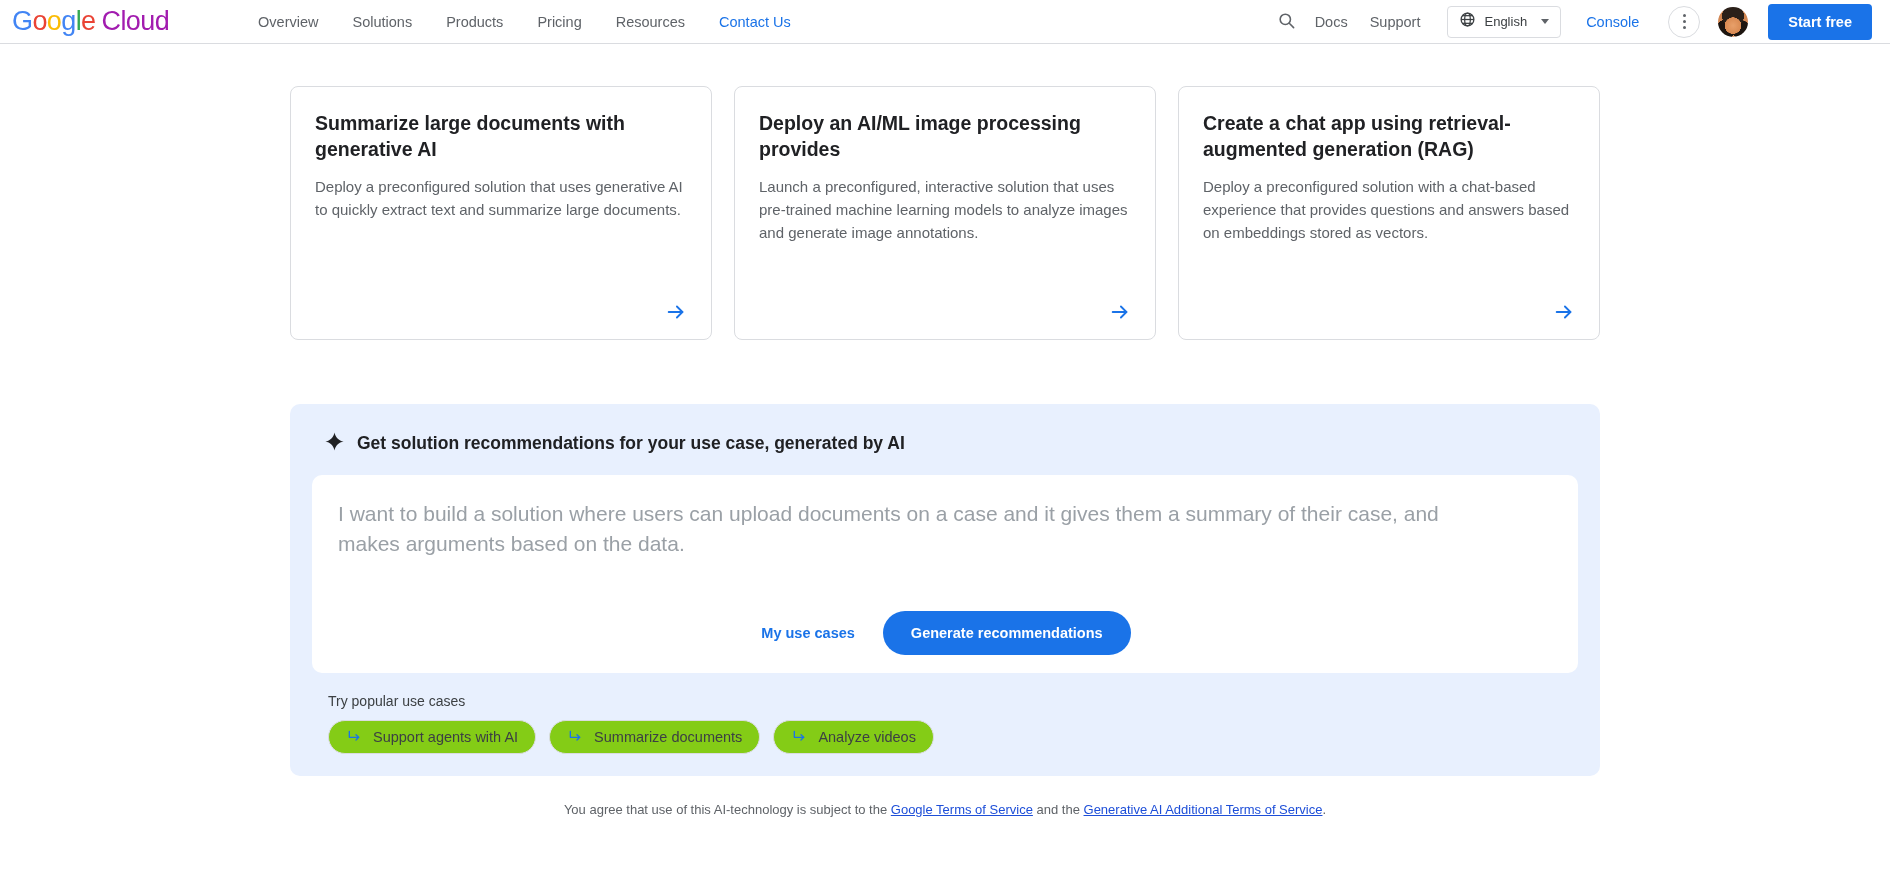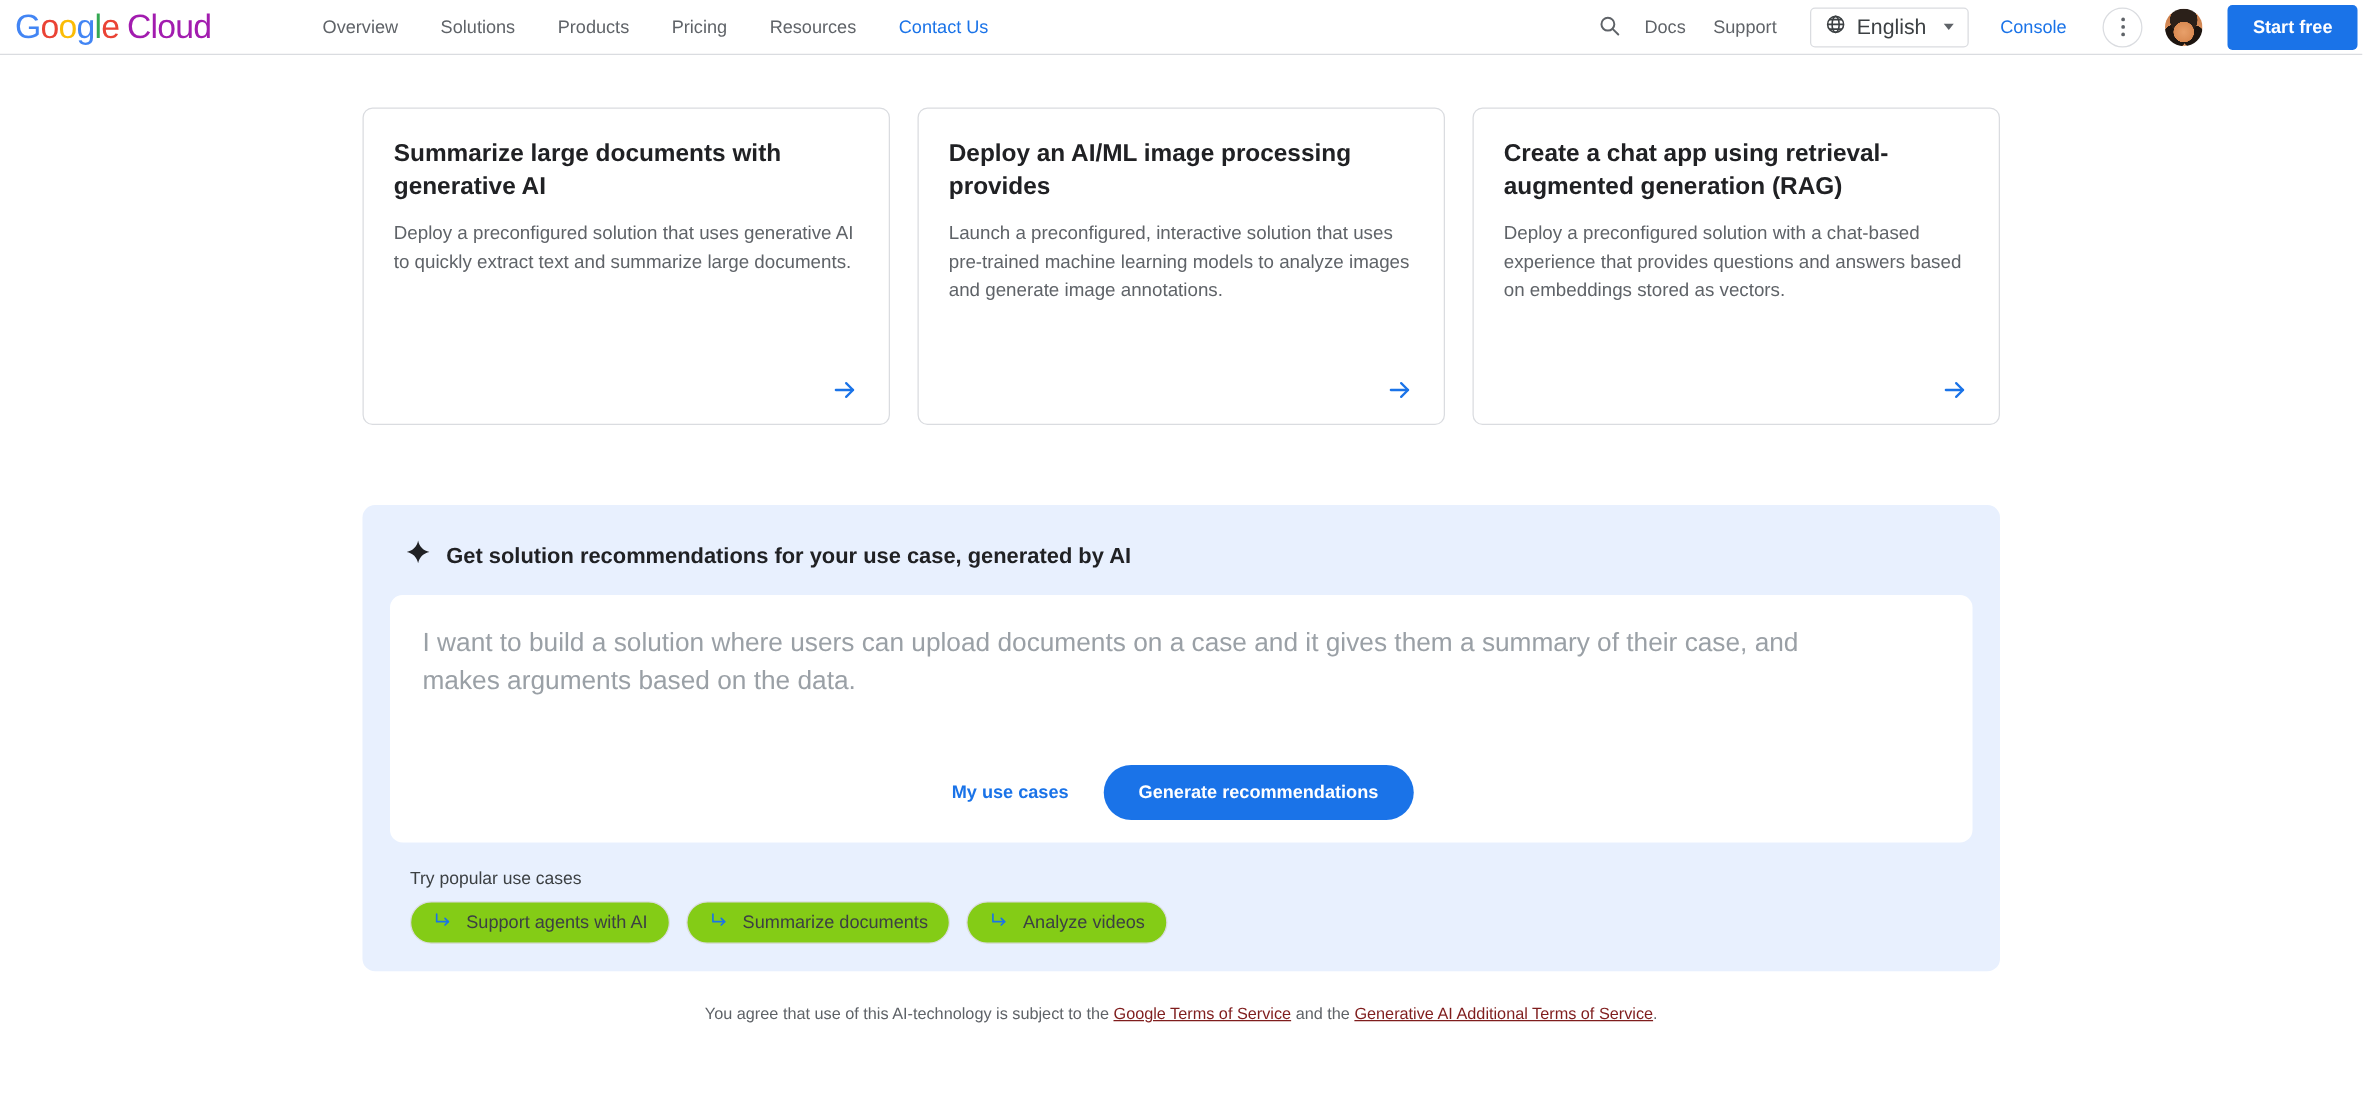--- a/index.html
+++ b/index.html
@@ -45,41 +45,41 @@
     text-decoration: none;
     padding: 0 17px;
     white-space: nowrap;
   }
   .nav a.active { color: #1a73e8; }
 
   .header-right {
     margin-left: auto;
     display: flex;
     align-items: center;
-    padding-right: 4px;
+    padding-right: 18px;
     gap: 0;
   }
   .icon-btn {
     width: 34px; height: 34px;
     display: flex; align-items: center; justify-content: center;
     border: none; background: transparent; cursor: pointer;
   }
   .hdr-link {
     color: #5f6368; font-size: 14.5px; text-decoration: none;
     padding: 0 11px; white-space: nowrap;
   }
   .hdr-link.blue { color: #1a73e8; }
   .lang-select {
     display: flex; align-items: center; gap: 8px;
     border: 1px solid #dadce0; border-radius: 4px;
     height: 32px; padding: 0 11px;
     margin: 0 14px 0 16px;
     cursor: pointer; background: #fff;
   }
-  .lang-select .lbl { font-size: 17px; color: #3c4043; white-space: nowrap; text-align: right; }
+  .lang-select .lbl { font-size: 13px; color: #3c4043; white-space: nowrap; text-align: right; }
   .caret {
     width: 0; height: 0;
     border-left: 4.5px solid transparent;
     border-right: 4.5px solid transparent;
     border-top: 5px solid #5f6368;
     margin-left: 6px;
   }
   .dots-btn {
     width: 32px; height: 32px; border-radius: 50%;
     border: 1px solid #dadce0; background: #fff;
@@ -178,21 +178,21 @@
     background: #84cc16; border: 1px solid #dadce0;
     border-radius: 20px; height: 34px; padding: 0 17px;
     font-size: 14.5px; color: #3c4043; cursor: pointer; white-space: nowrap;
   }
 
   
   .disclaimer {
     text-align: center; font-size: 13px; color: #5f6368;
     margin-top: 26px;
   }
-  .disclaimer a { color: #7f1d1d; text-decoration: underline; }
+  .disclaimer a { color: #1d4ed8; text-decoration: underline; }
 </style>
 </head>
 <body>
 
 <div class="header">
 
   <div class="logo">
     <span class="g1">G</span><span class="o1">o</span><span class="o2">o</span><span class="g2">g</span><span class="l">l</span><span class="e">e</span><span class="cloud">Cloud</span>
   </div>
 

